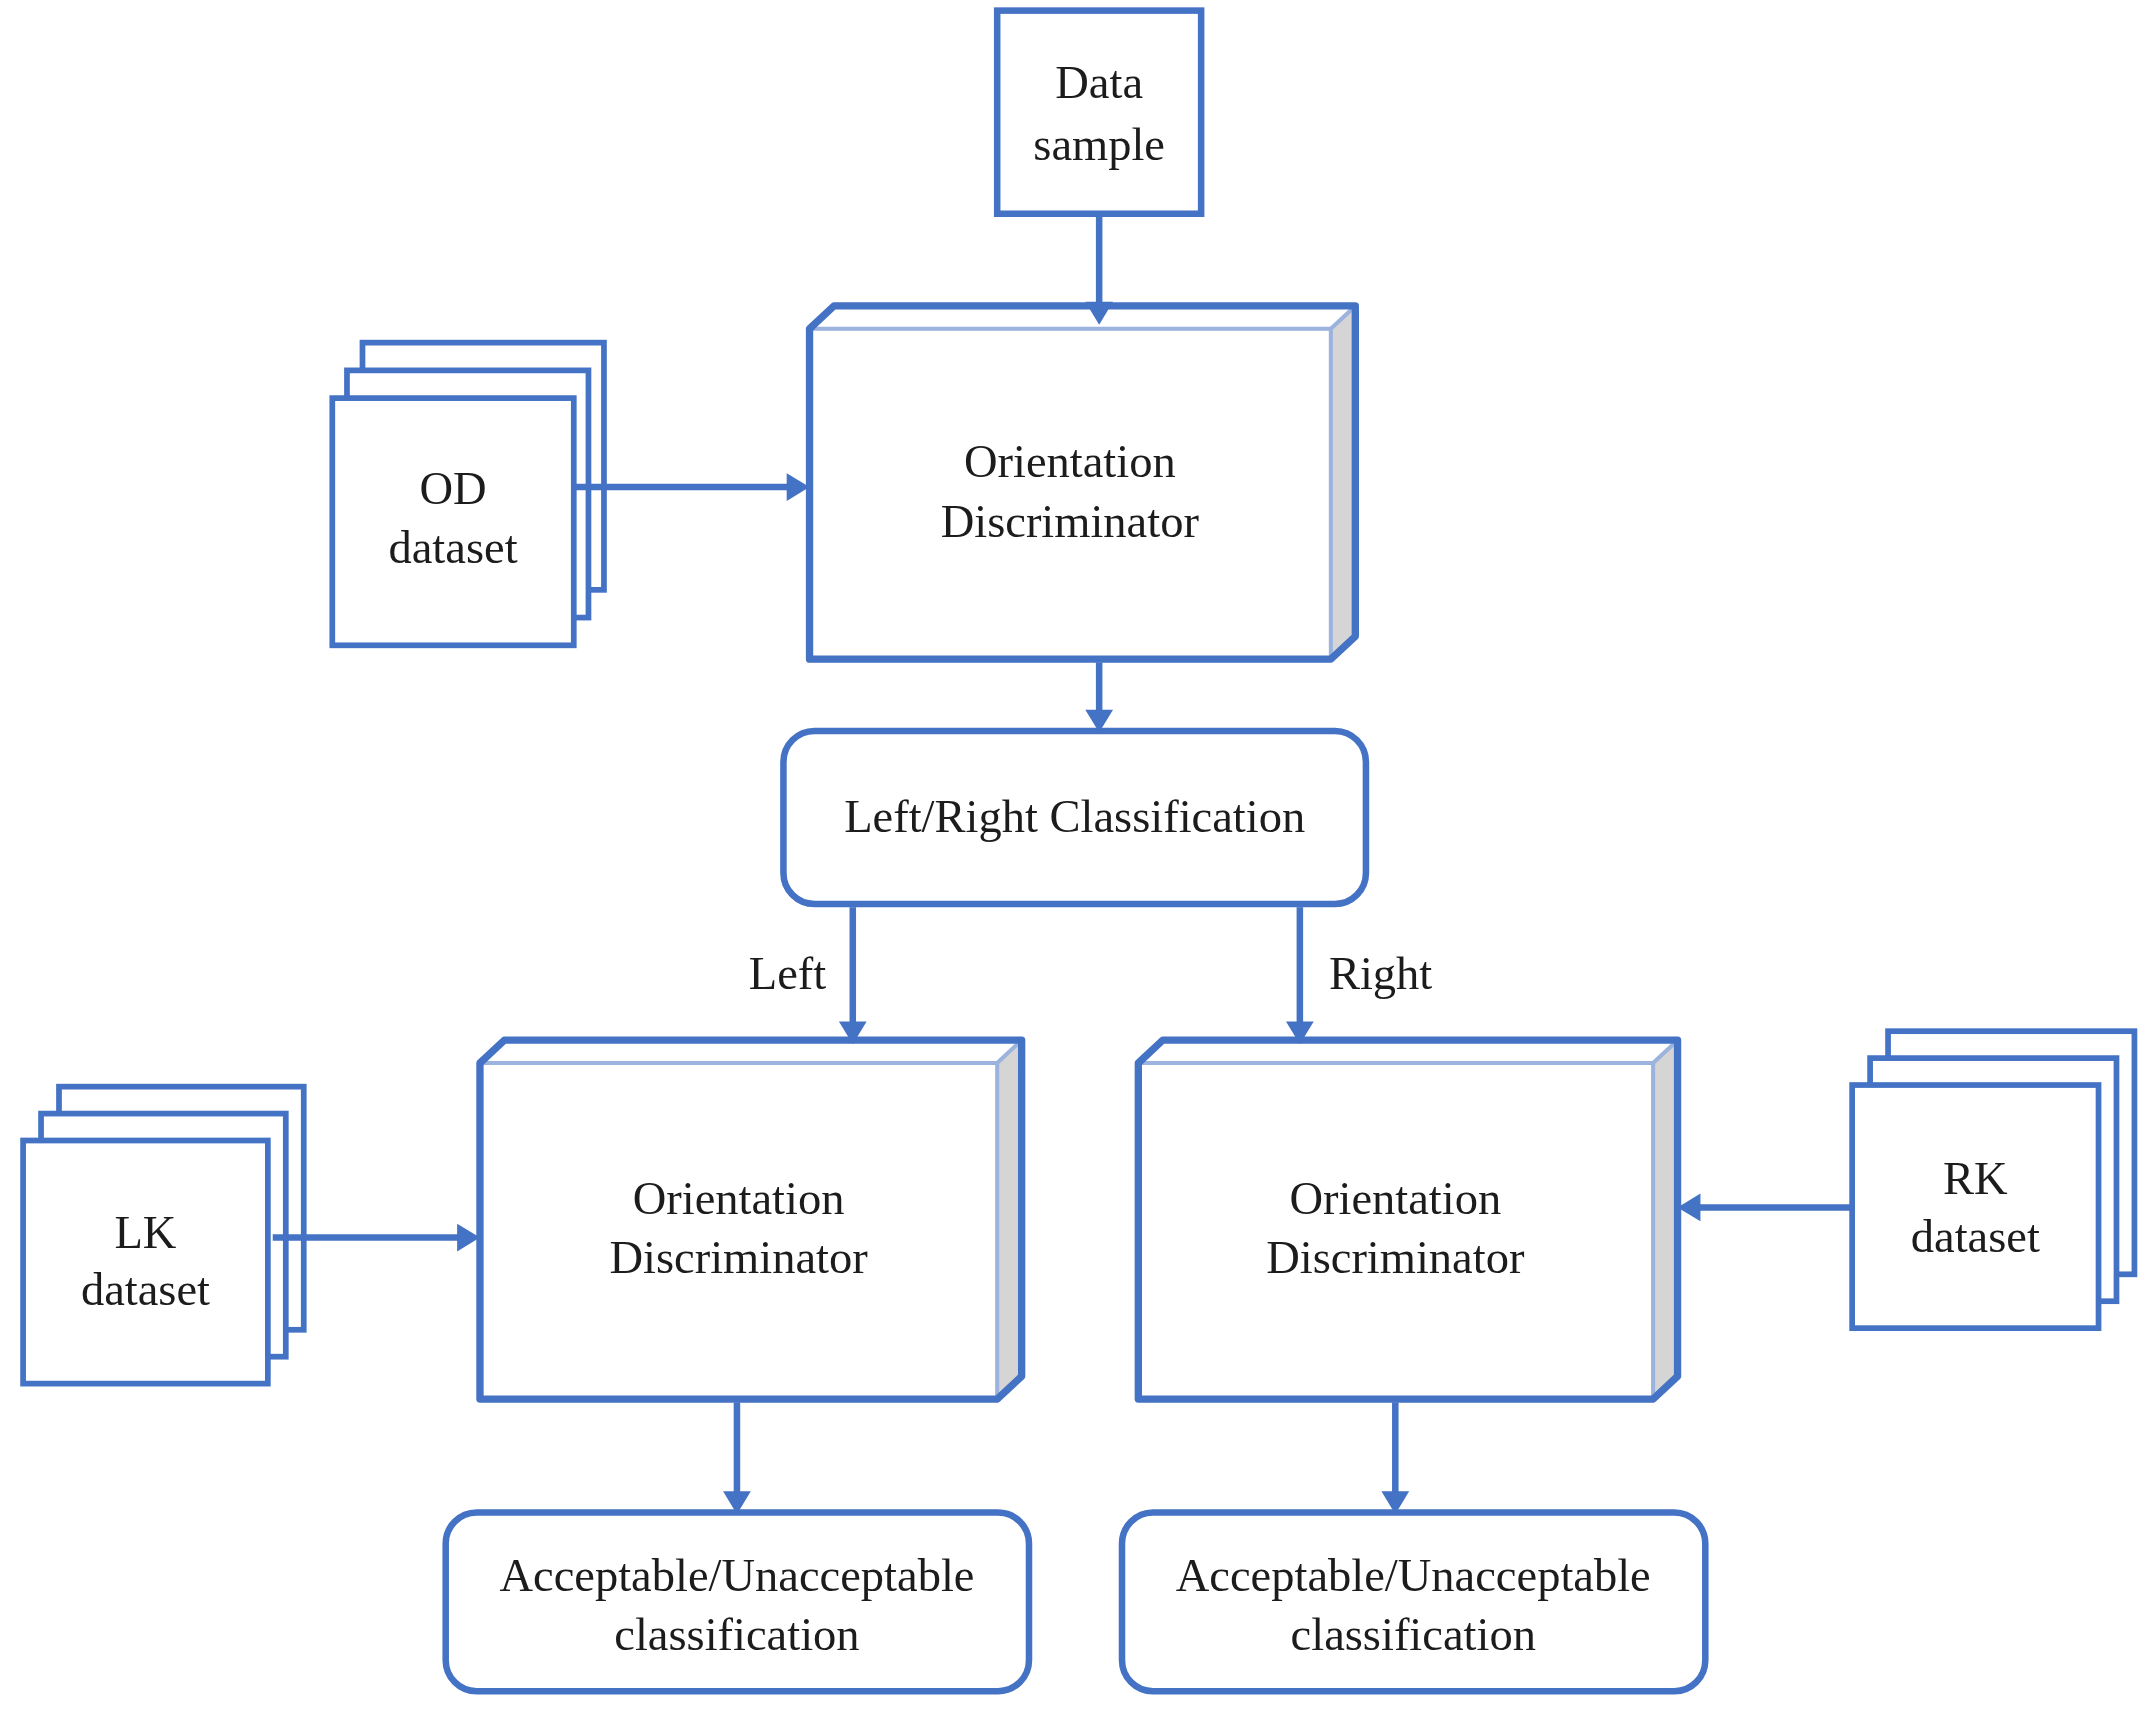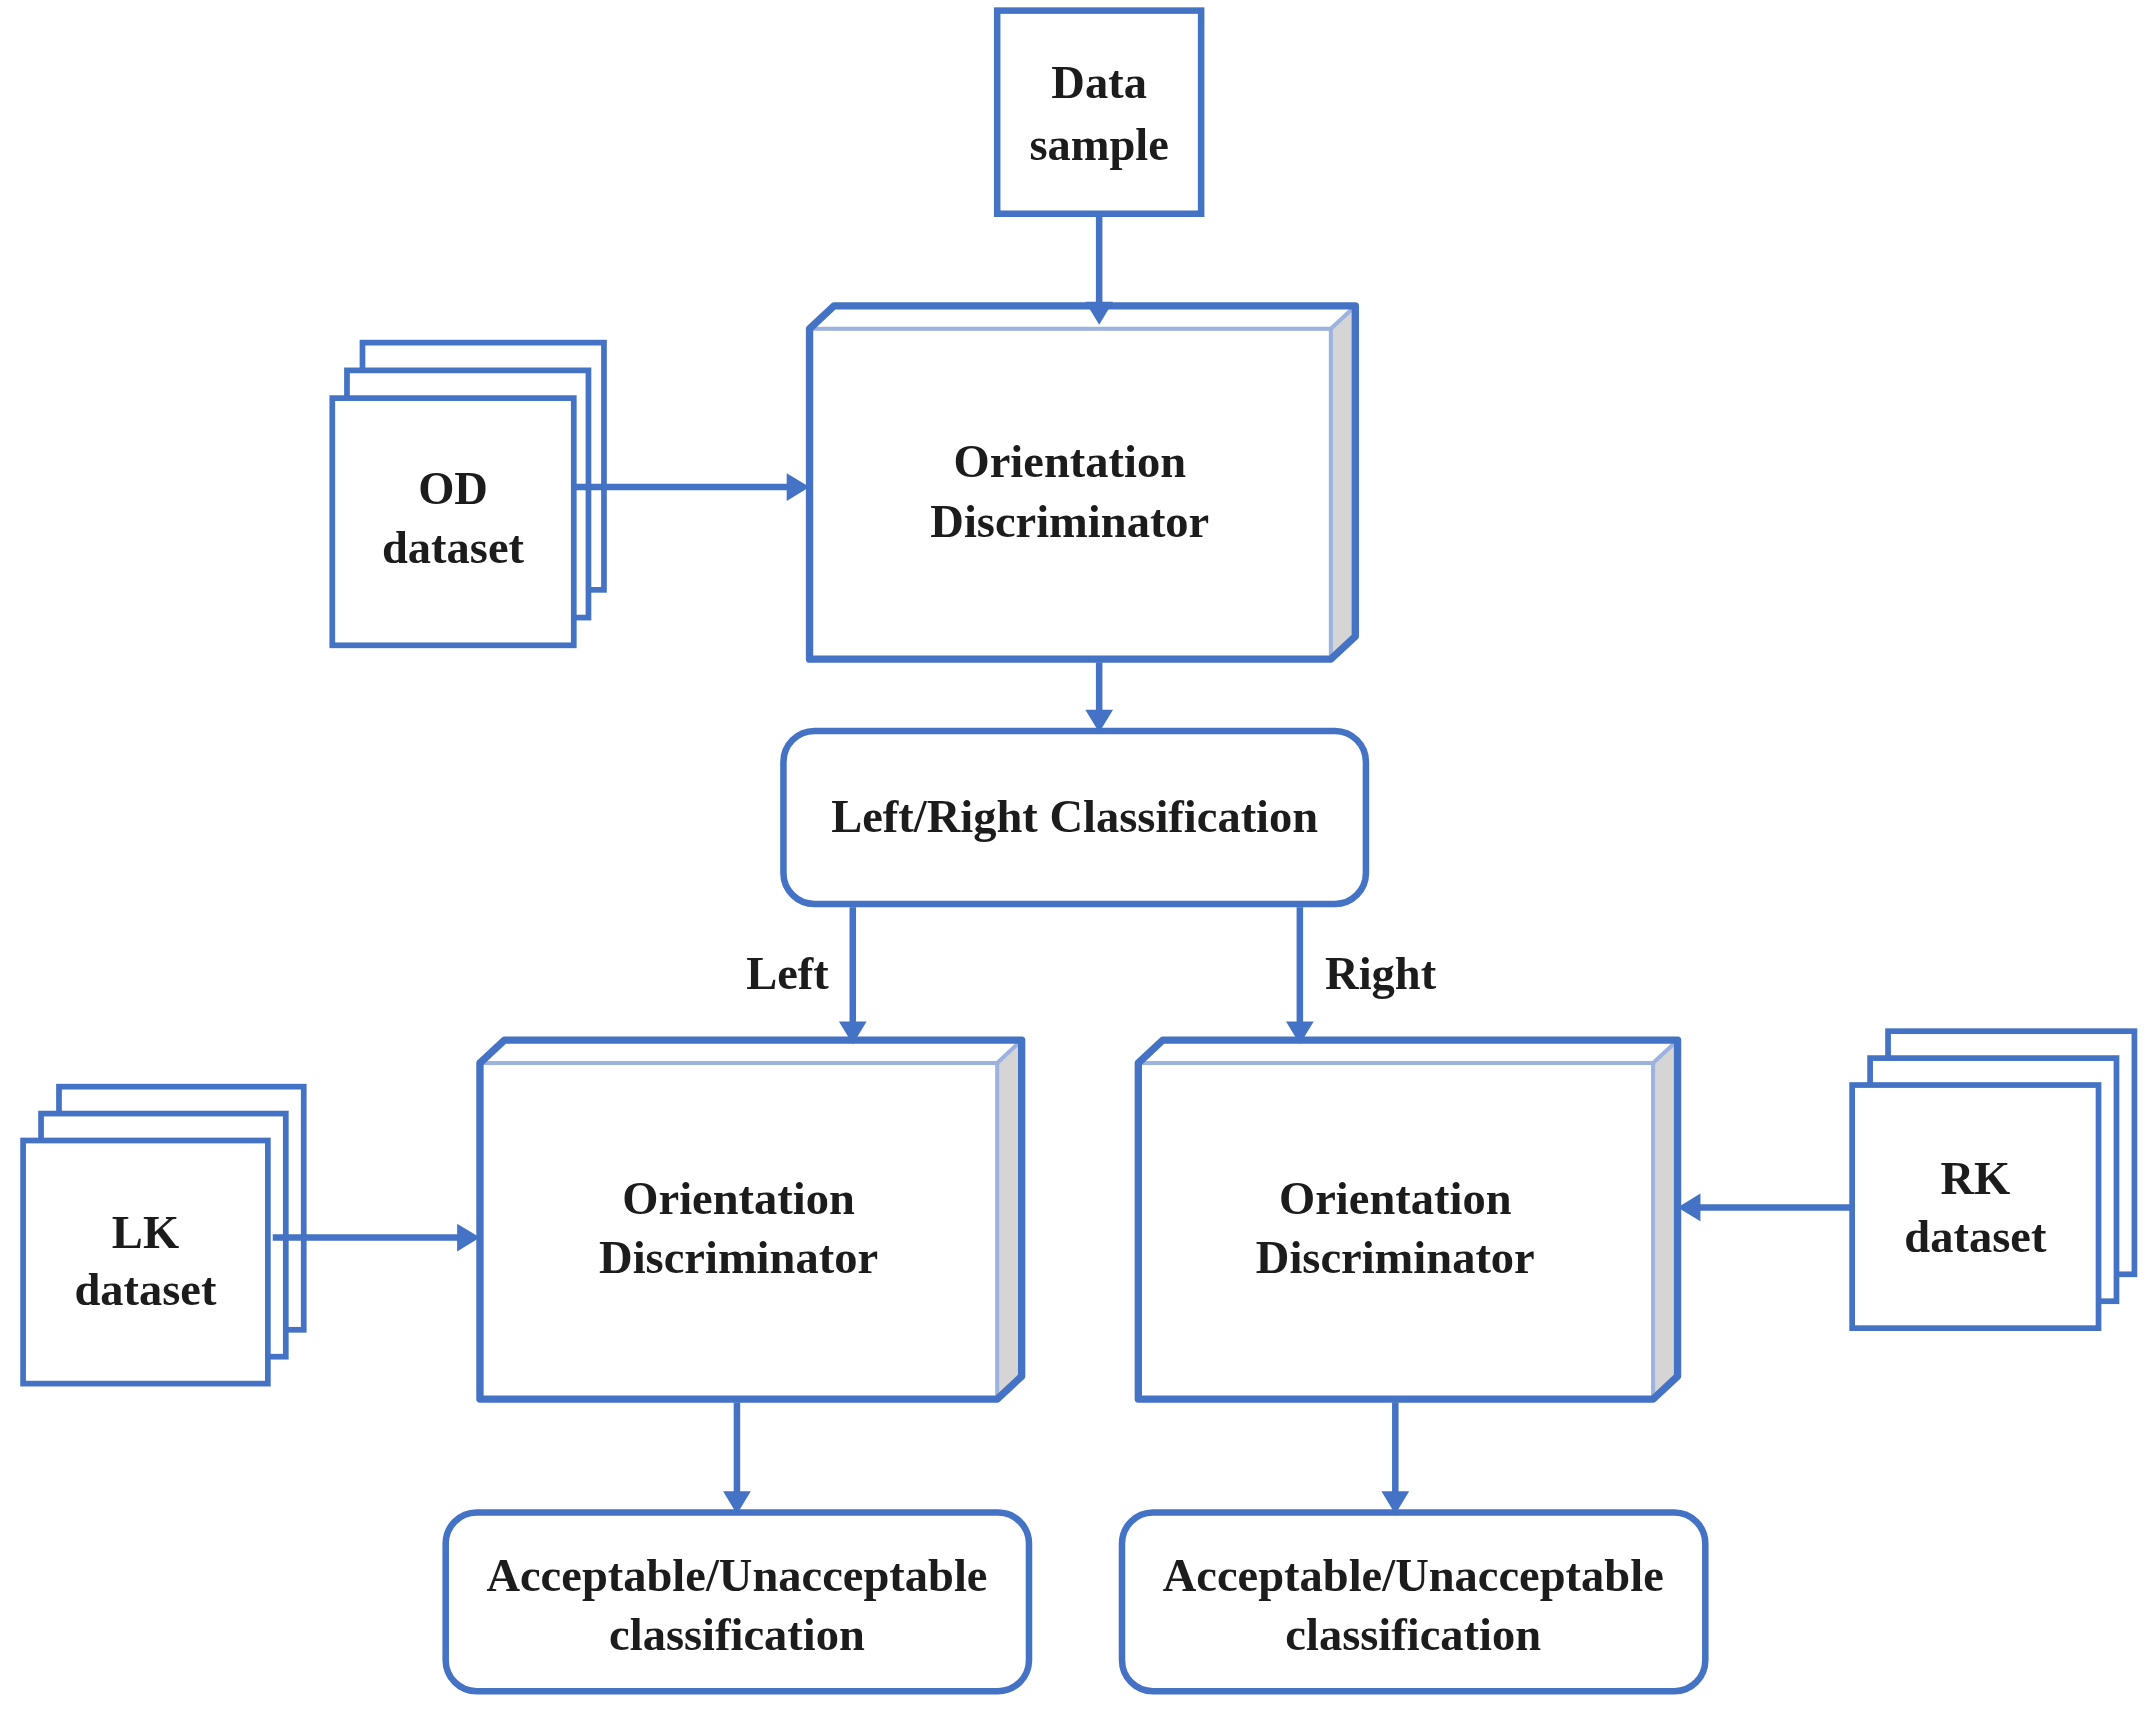--- a/index.html
+++ b/index.html
@@ -3,21 +3,21 @@
 <meta charset="utf-8">
 <style>
   :root{
     --accent:#4472C4;
     --accent_light:#9DB3DF;
     --cube_side:#D5D5D5;
     --text:#1C1C1C;
     --background:#FFFFFF;
   }
   html,body{margin:0;padding:0;background:var(--background);}
-  .canvas{position:relative;width:2151px;height:1723px;background:var(--background);overflow:hidden;font-weight:bold;}
+  .canvas{position:relative;width:2151px;height:1723px;background:var(--background);overflow:hidden;}
   svg{display:block;}
   text{
     font-family:"Liberation Serif","DejaVu Serif",serif;
     fill:var(--text);
     text-anchor:middle;
   }
   .node-label{font-size:57px;}
   .edge-label{font-size:57px;}
   .box{fill:#fff;stroke:var(--accent);stroke-width:8;}
   .sheet{fill:#fff;stroke:var(--accent);stroke-width:7;}

